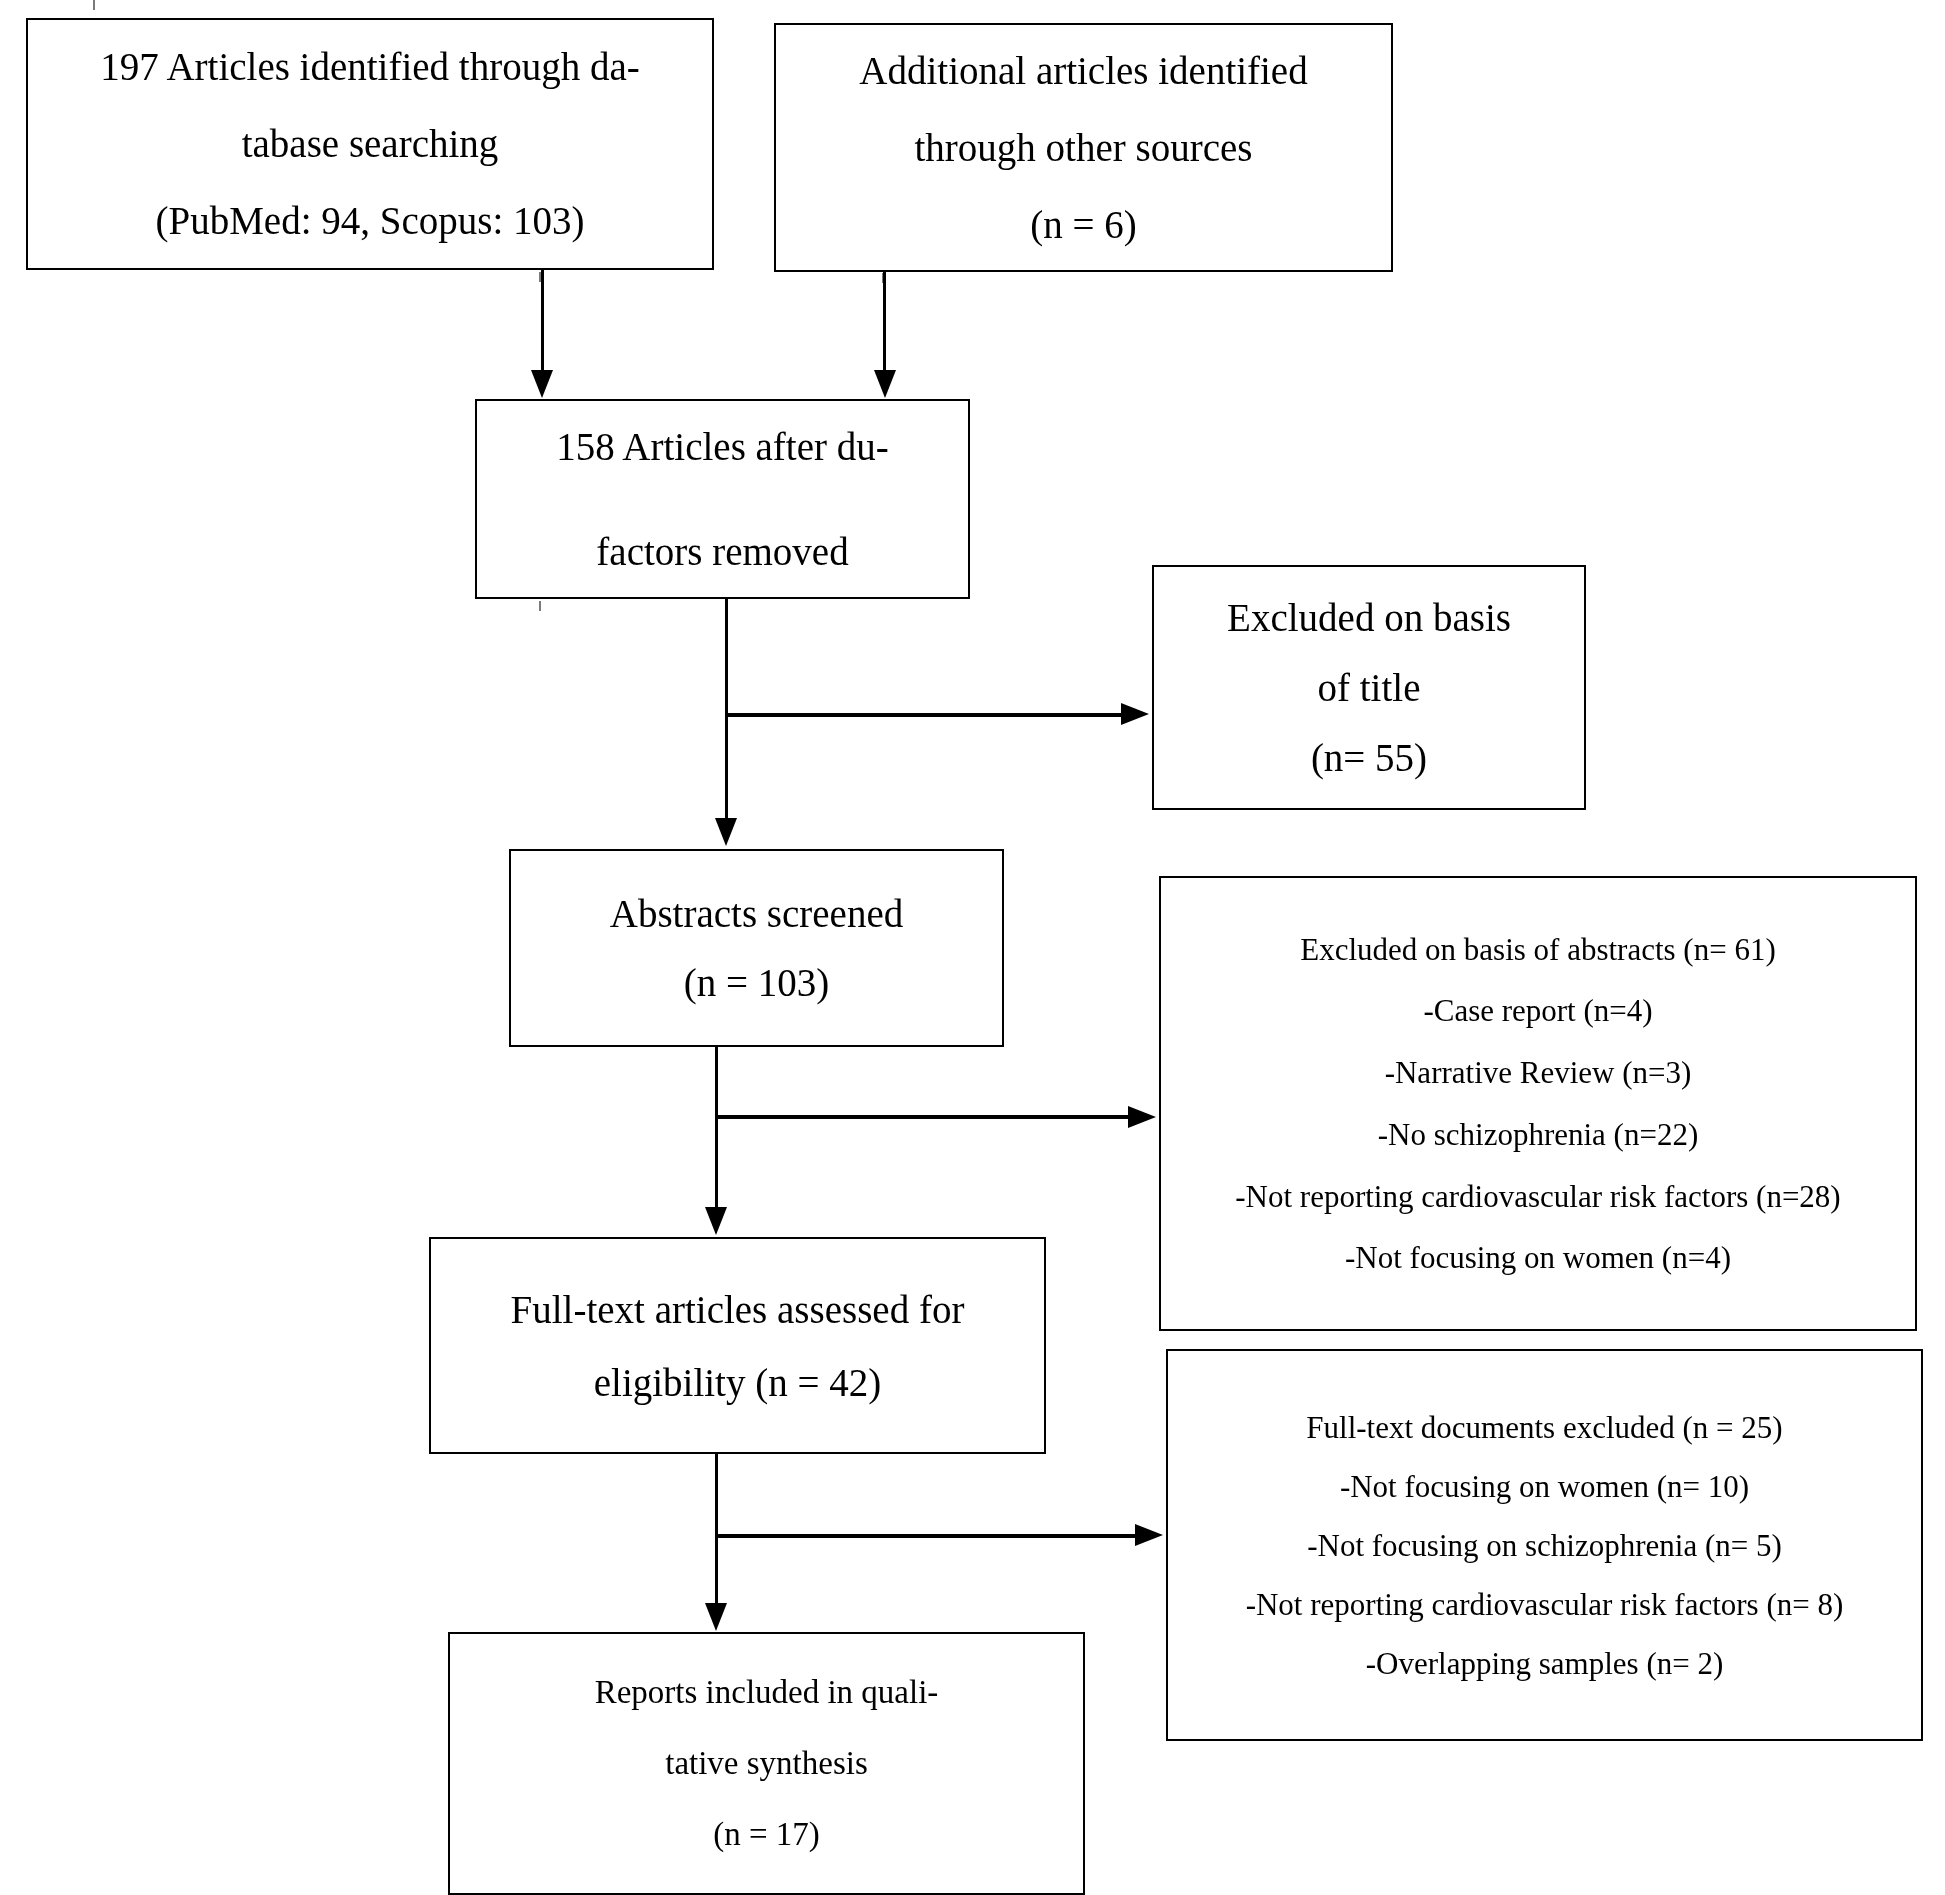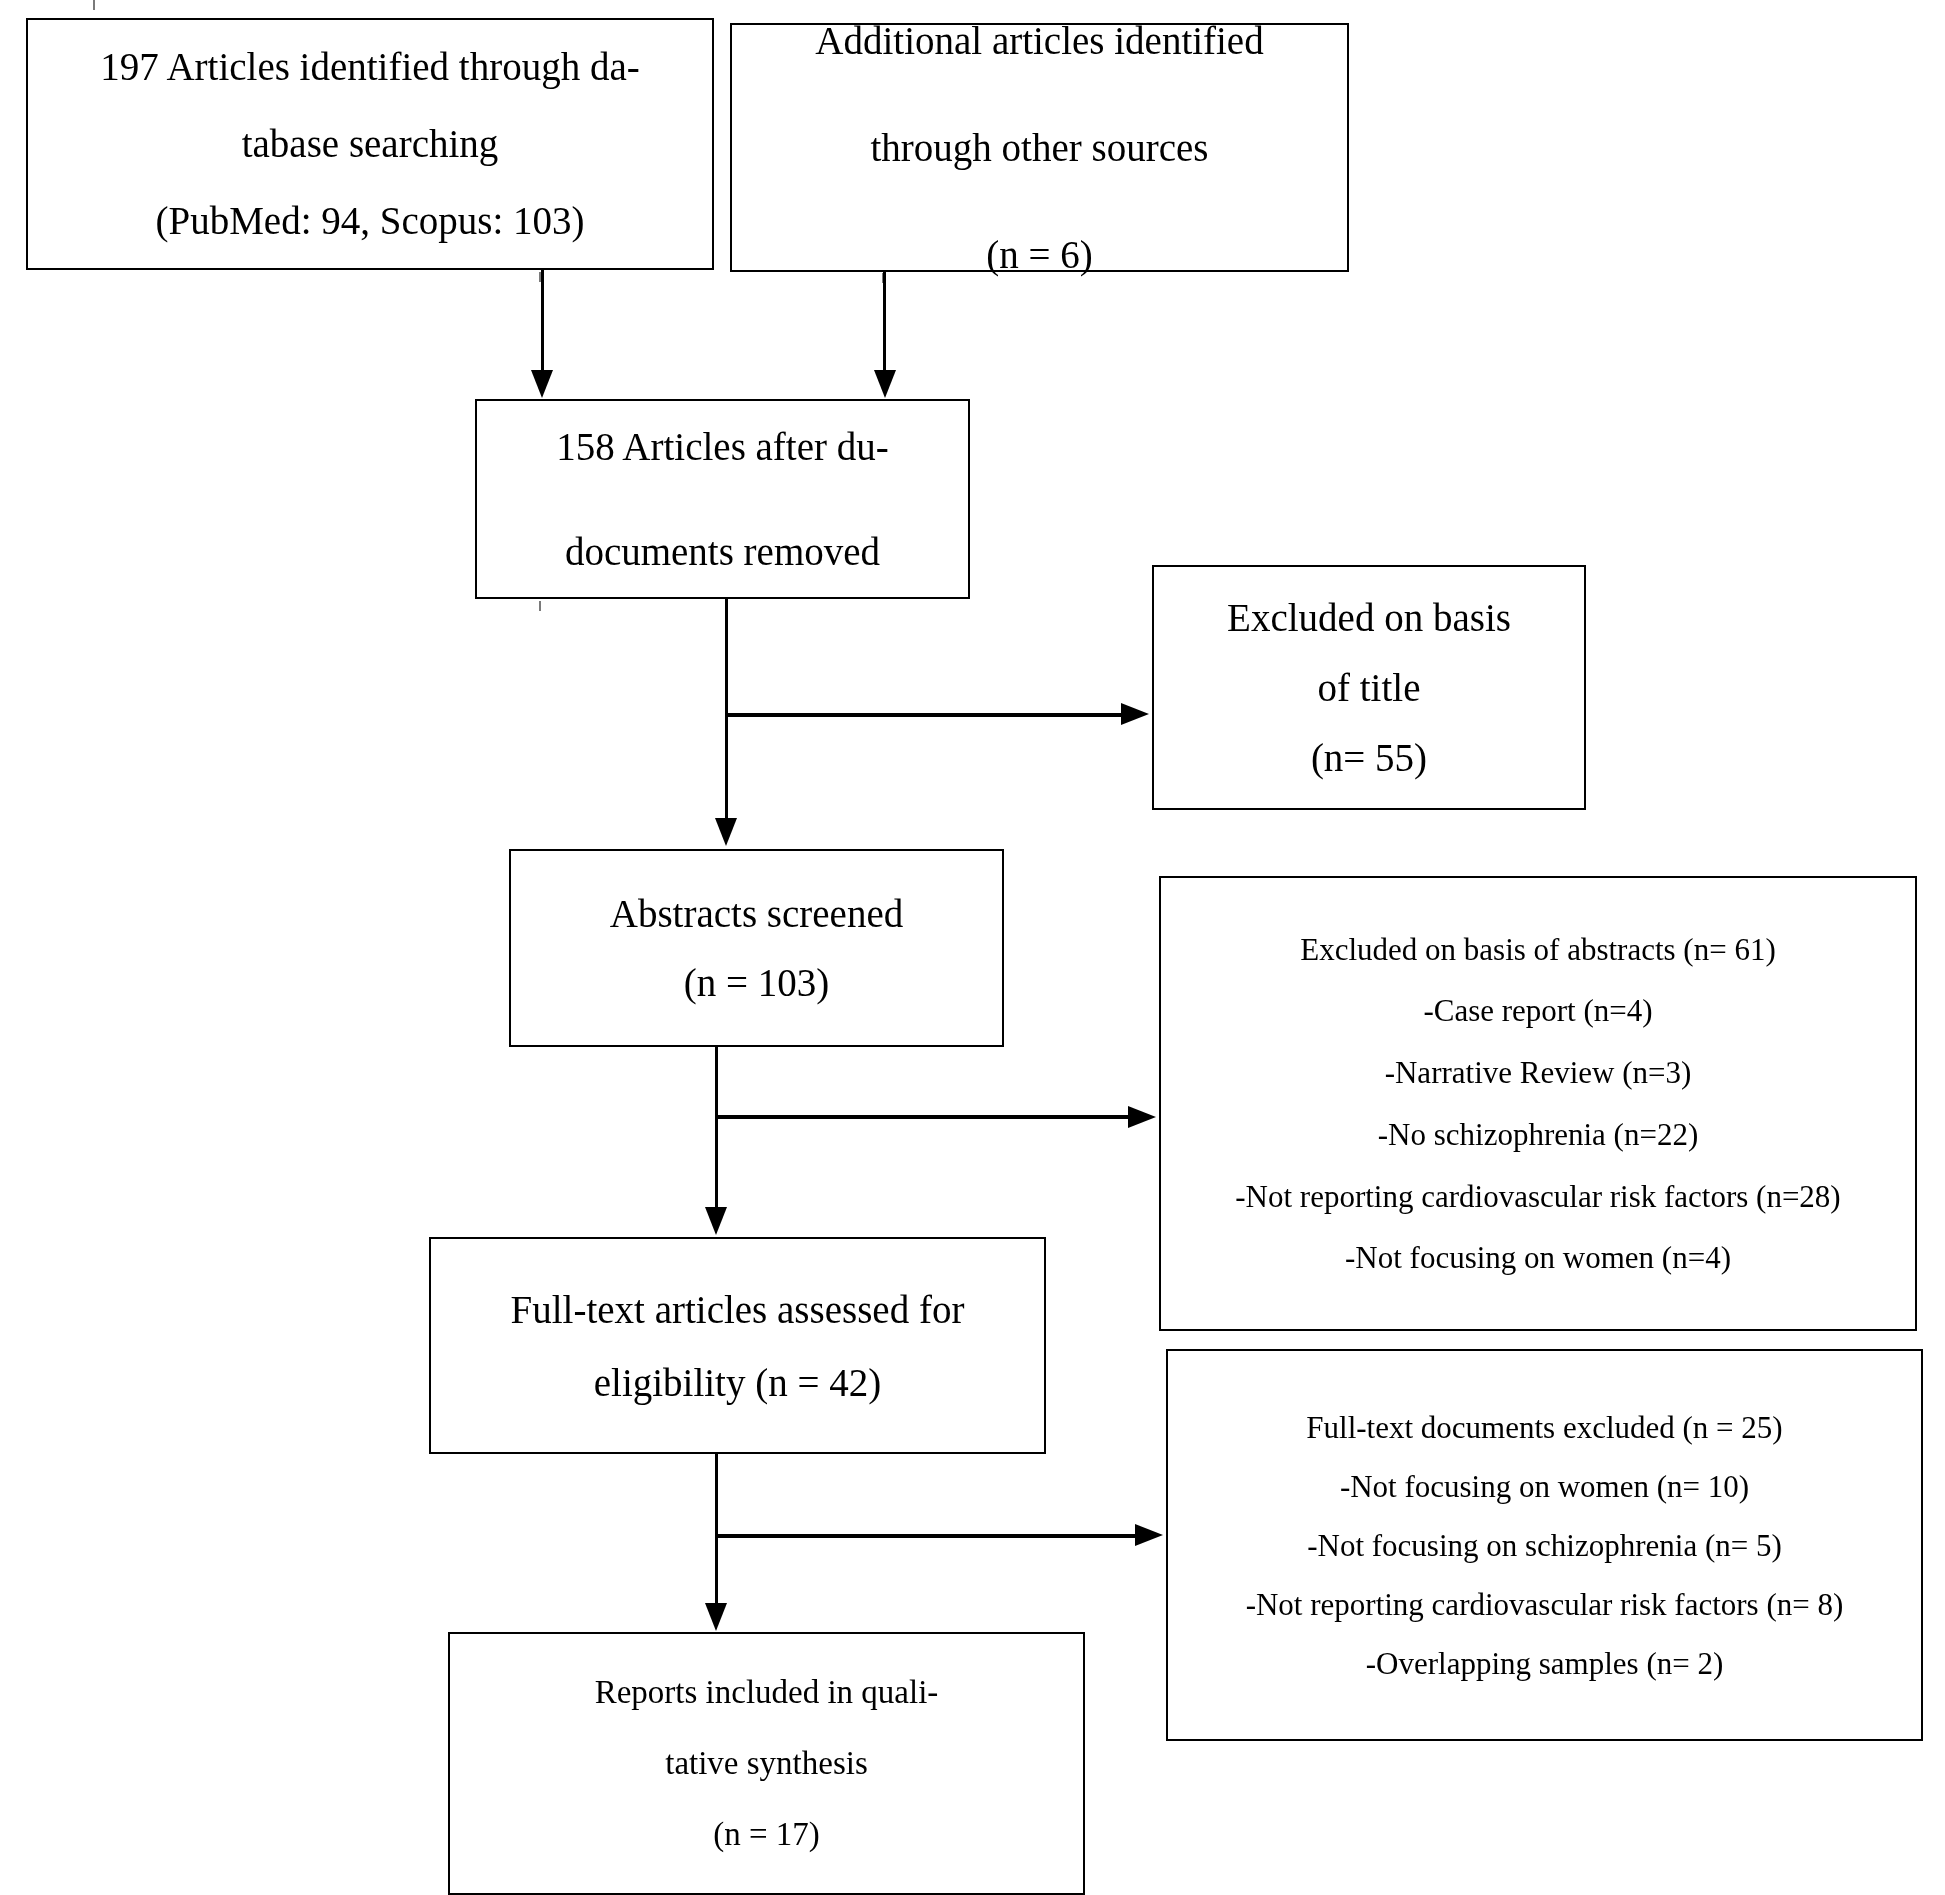--- a/index.html
+++ b/index.html
@@ -28,21 +28,21 @@
     color: #000000;
     line-height: 1.0;
   }
   .flow-box .line {
     display: block;
     white-space: nowrap;
   }
 
   
   #box-db-search      { left: 26px;  top: 17.5px;   width: 688px;  height: 252px; font-size: 39px; }
-  #box-other-sources  { left: 730px;top: 23px;   width: 619px;  height: 249px; font-size: 39px; gap: 30px; }
+  #box-other-sources  { left: 774px;top: 23px;   width: 619px;  height: 249px; font-size: 39px; }
   #box-dedup          { left: 475px; top: 399px;  width: 495px;  height: 200px; font-size: 39px; gap: 36px; }
   #box-excl-title     { left: 1152px;top: 565px;  width: 434px;  height: 245px; font-size: 39px; }
   #box-abstracts      { left: 471px; top: 849px; width: 495px;  height: 198px; font-size: 39px; margin-left: 38px; }
   #box-excl-abstracts { left: 1159px;top: 876px; width: 758px; height: 455px; font-size: 31px; }
   #box-fulltext       { left: 429px; top: 1237px; width: 617px;  height: 217px; font-size: 39px; }
   #box-excl-fulltext  { left: 1166px;top: 1349px; width: 757px; height: 392px; font-size: 31px; }
   #box-included       { left: 448px; top: 1632px; width: 637px;  height: 263px; font-size: 33px; }
 
   
   #box-db-search .line      { margin: 19px 2px; }
@@ -99,21 +99,21 @@
   </div>
 
   <div class="flow-box" id="box-other-sources">
     <span class="line">Additional articles identified</span>
     <span class="line">through other sources</span>
     <span class="line">(n = 6)</span>
   </div>
 
   <div class="flow-box" id="box-dedup">
     <span class="line">158 Articles after du-</span>
-    <span class="line">documents removed</span>
+    <span class="line">factors removed</span>
   </div>
 
   <div class="flow-box" id="box-excl-title">
     <span class="line">Excluded on basis</span>
     <span class="line">of title</span>
     <span class="line">(n= 55)</span>
   </div>
 
   <div class="flow-box" id="box-abstracts">
     <span class="line">Abstracts screened</span>

